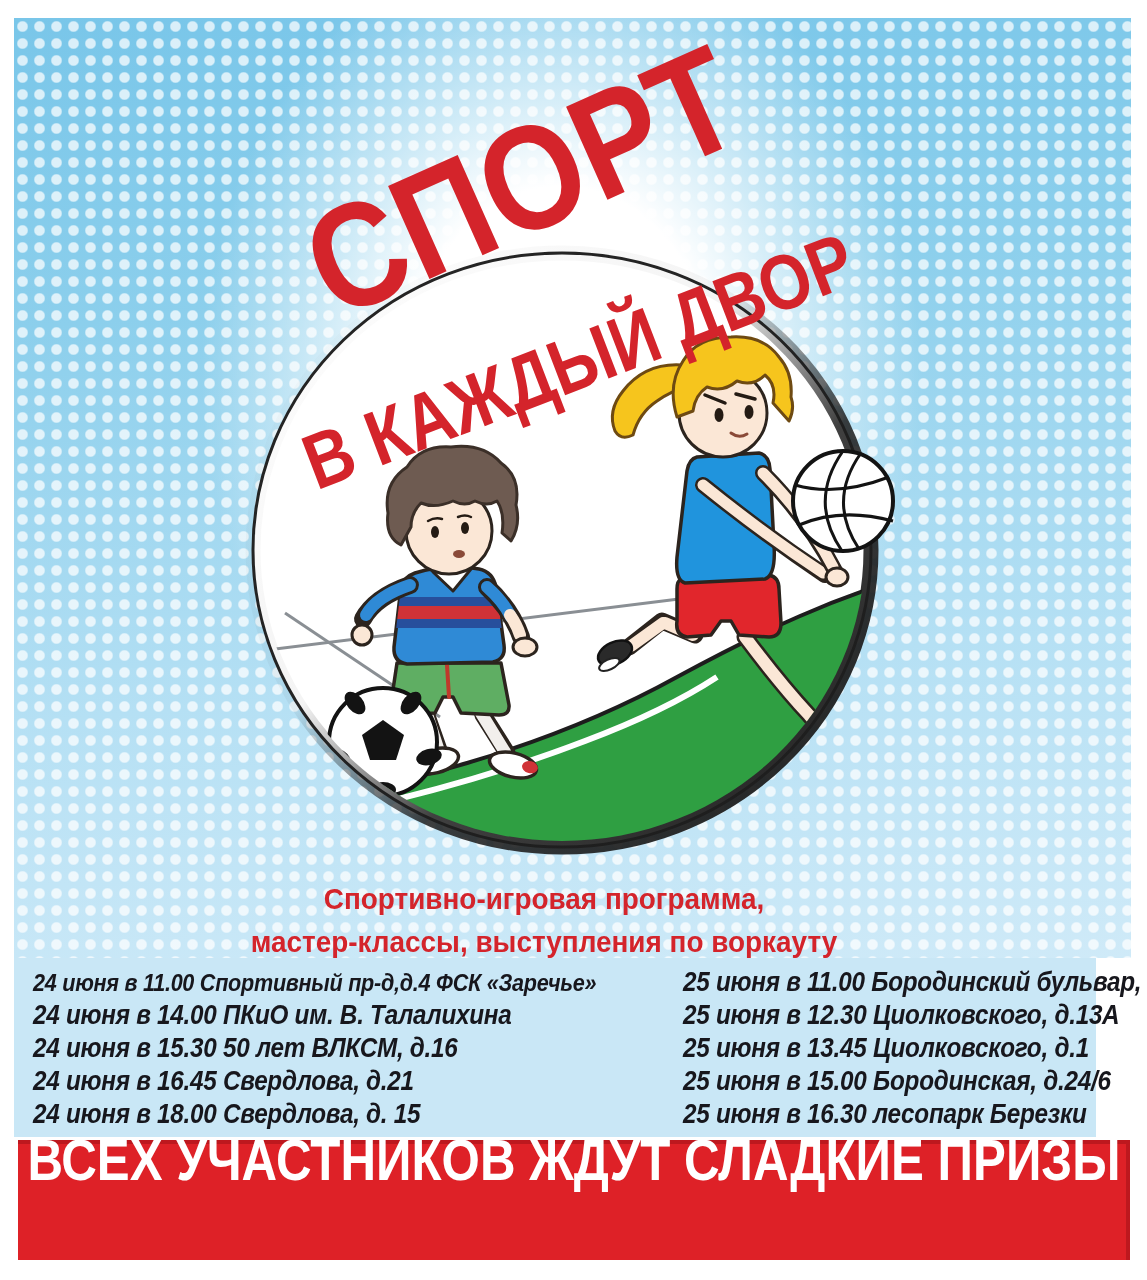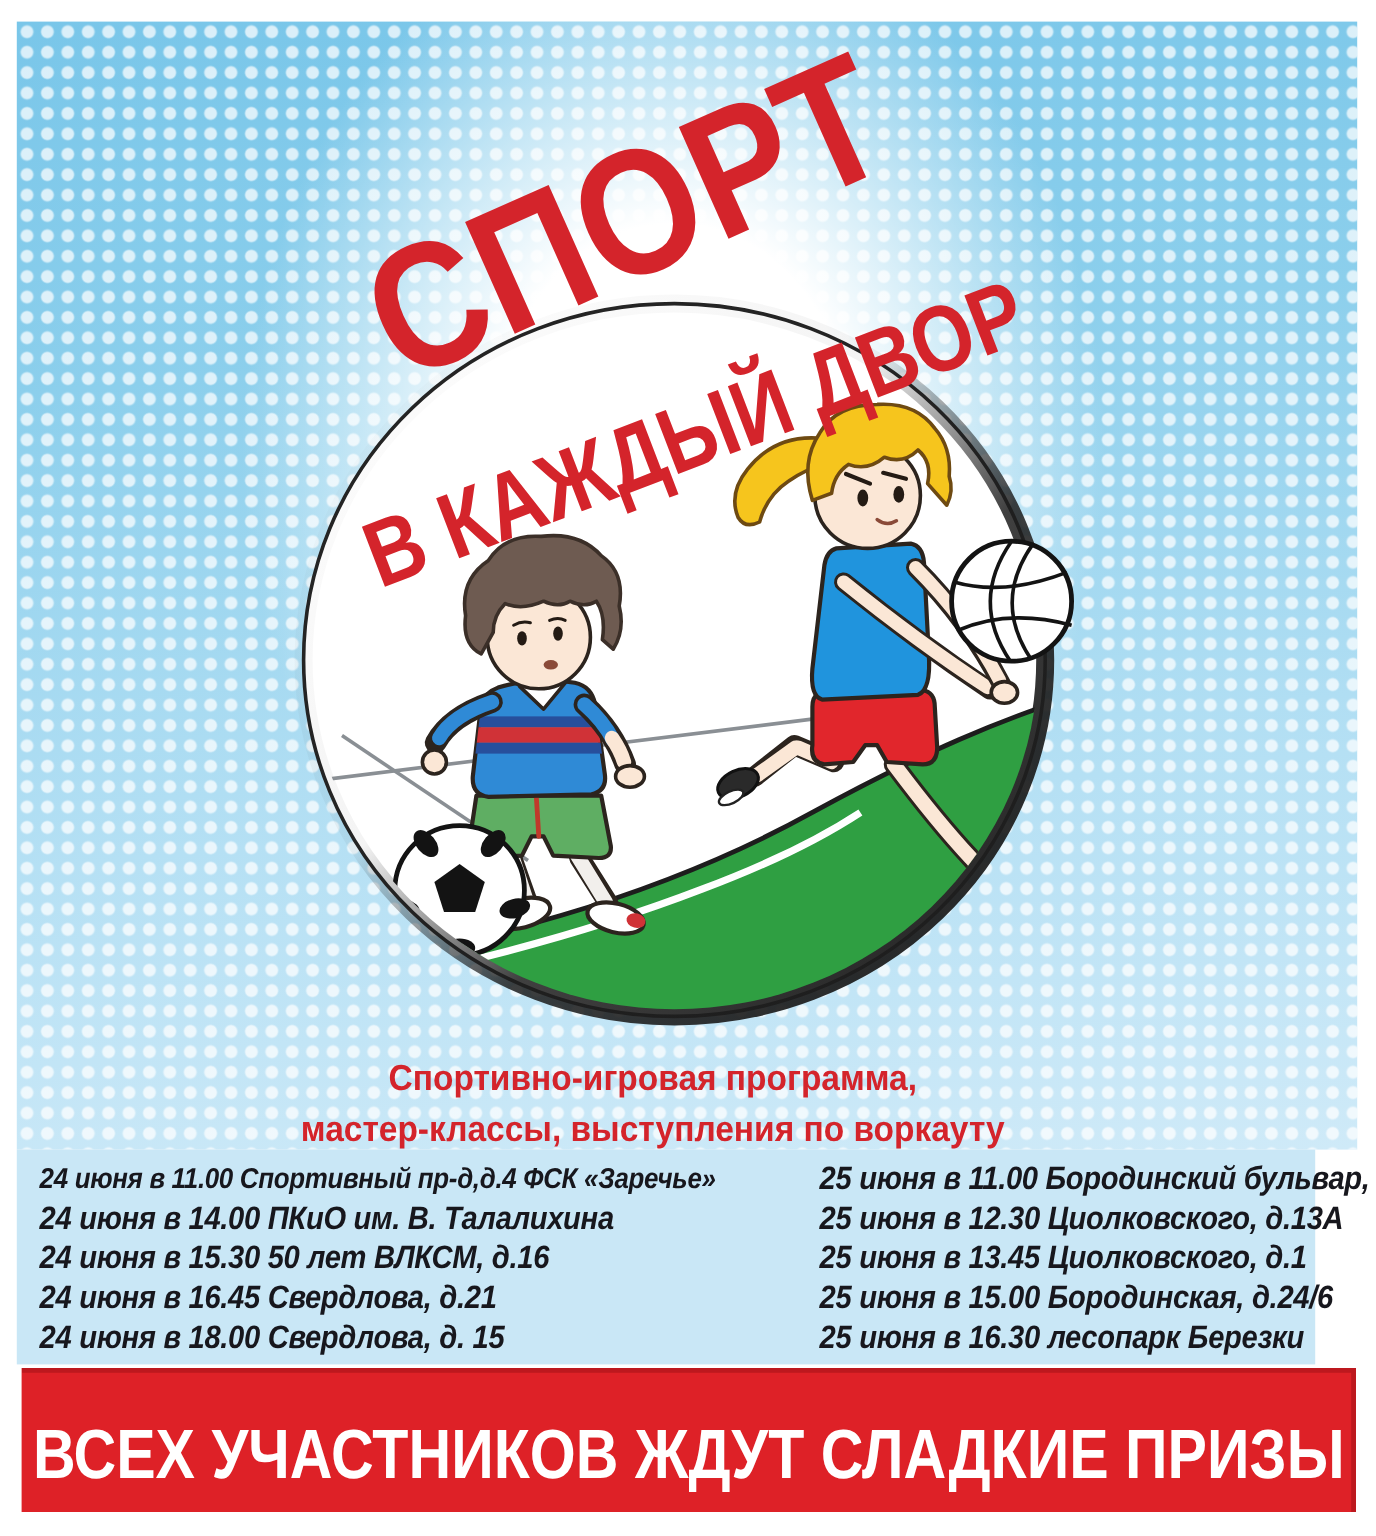--- a/index.html
+++ b/index.html
@@ -40,21 +40,21 @@
   .panel ul{
     list-style:none;margin:0;padding:0;color:#17171d;
     font-weight:700;font-style:italic;font-size:27px;line-height:33px;
     letter-spacing:-0.3px;transform:scaleX(.9);transform-origin:0 0;
     white-space:nowrap;
   }
   .panel ul.left{width:650px;flex:0 0 650px;}
   .panel ul li.squeeze{font-size:24px;}
   .banner{
     position:absolute;left:18px;top:1140px;width:1112px;height:120px;
-    background:#de2127;display:flex;align-items:flex-end;justify-content:center;
+    background:#de2127;display:flex;align-items:flex-start;justify-content:center;
     box-shadow:inset -4px 4px 0 rgba(130,10,14,.35);
   }
   .banner span{
     color:#ffffff;font-weight:700;font-size:58px;white-space:nowrap;
     transform:scaleX(.85) translateY(-14px);letter-spacing:0;
   }
 </style>
 </head>
 <body>
 

